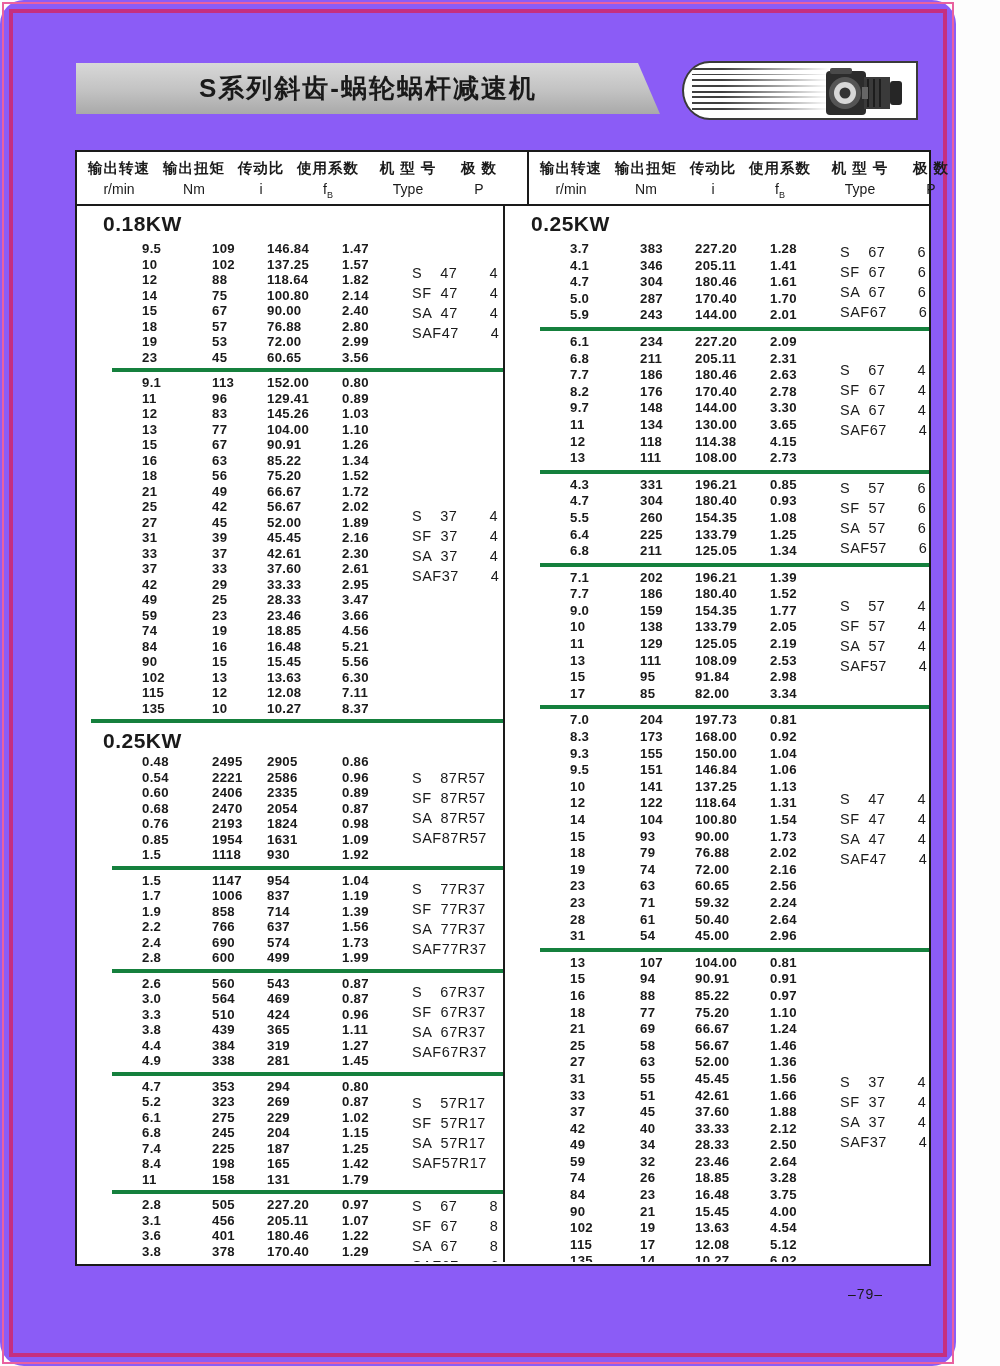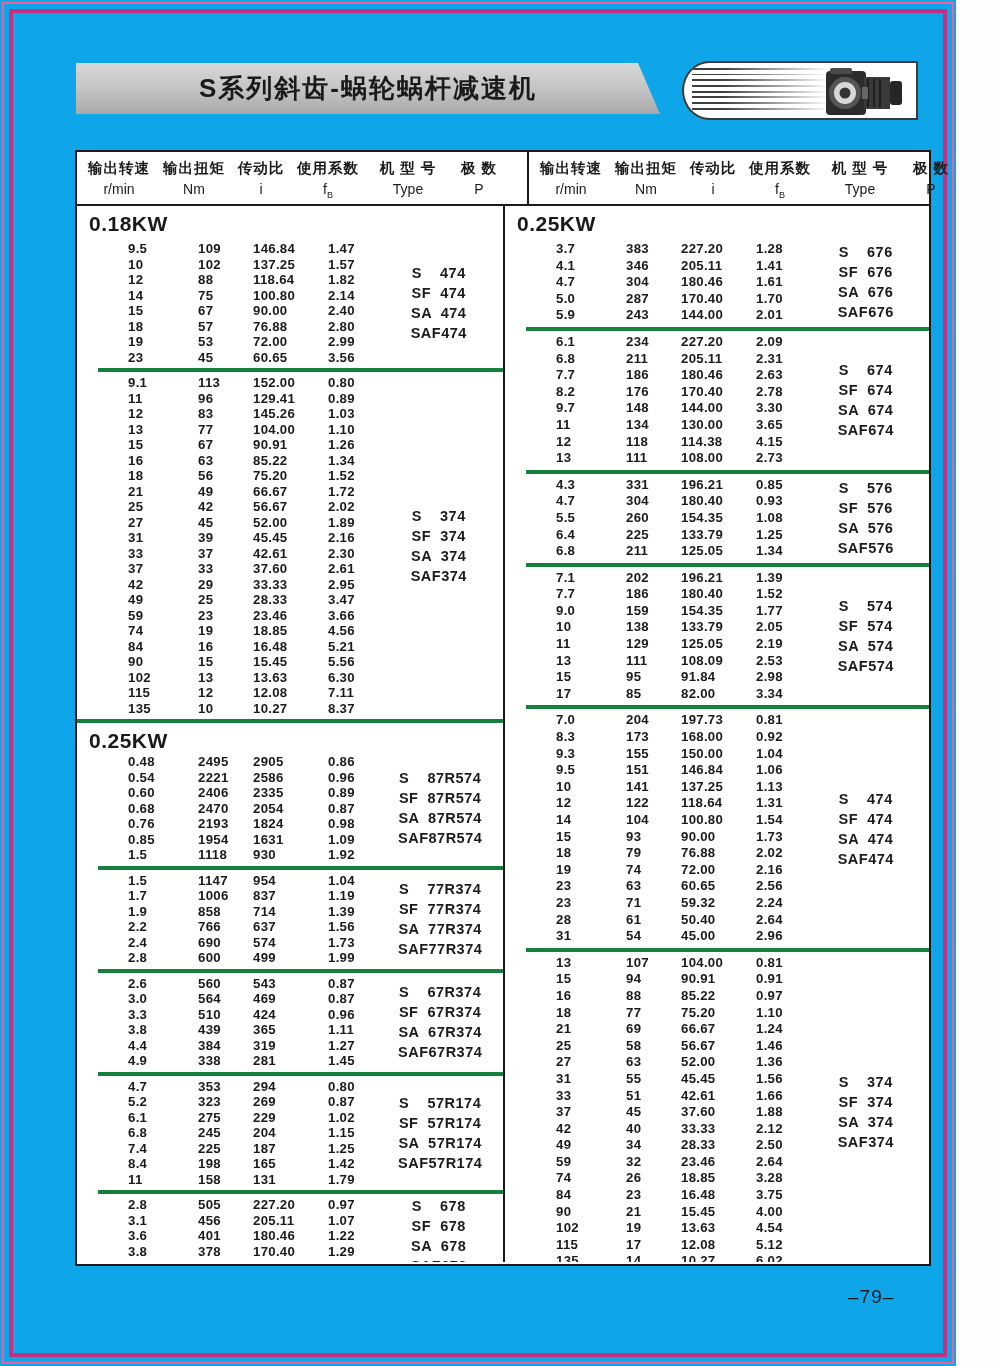--- a/index.html
+++ b/index.html
@@ -1,17 +1,17 @@
 <!DOCTYPE html>
 <html><head>
 <meta charset="utf-8">
 <style>
   * { margin:0; padding:0; box-sizing:border-box; }
   html,body { width:1000px; height:1366px; background:#fdfdfd; font-family:"Liberation Sans", sans-serif; color:#1a1a1a; overflow:hidden; }
-  .page { position:relative; width:956px; height:1366px; background:#0ea5e9; }
+  .page { position:relative; width:956px; height:1366px; background:#8b5cf6;border-radius:24px; }
   .frame-outer { position:absolute; inset:2px; border:2px solid #e9619f; pointer-events:none; }
   .frame-inner { position:absolute; inset:9px; border:4px solid #c52f80; pointer-events:none; }
 
   
   .banner { position:absolute; left:76px; top:63px; width:584px; height:51px;
     background:linear-gradient(180deg,#d8d8d8 0%,#c2c2c2 55%,#a9a9a9 100%);
     clip-path:polygon(0 0, calc(100% - 22px) 0, 100% 100%, 0 100%);
     display:flex; align-items:center; justify-content:center; }
   .banner span { font-size:26px; font-weight:700; letter-spacing:2px; }
   .linesbox { position:absolute; left:682px; top:61px; width:236px; height:59px; background:#fff;
@@ -25,36 +25,36 @@
   
   .spec-table { position:absolute; left:75px; top:150px; width:856px; height:1116px; border:2px solid #1a1a1a; background:#fff; }
   .thead { height:54px; display:flex; border-bottom:2px solid #1a1a1a;gap:24px; }
   .thcol { width:426px; display:grid; grid-template-columns:84px 66px 68px 66px 94px 48px; align-content:center; }
   .thcol + .thcol { border-left:2px solid #1a1a1a; }
   .hcell { text-align:center; }
   .hcn { font-size:14.5px; font-weight:700; height:24px; line-height:26px; letter-spacing:1px; white-space:pre; }
   .hen { font-size:14px; font-weight:400; height:22px; line-height:20px; }
   .hen sub { font-size:9px; }
   .tbody { display:flex; height:1056px; overflow:hidden; }
-  .tcol { width:426px; overflow:hidden; }
+  .tcol { width:426px; overflow:hidden;padding-left:14px; }
   .tcol + .tcol { border-left:2px solid #1a1a1a; }
   #col-left { --rh:15.5px; }
   #col-right { --rh:16.6px; }
 
   .power { height:32px; line-height:36px; padding-left:12px; font-size:21px; font-weight:700; letter-spacing:0.5px; }
   .power.sep, .block.sep { border-top:4px solid #15803d; }
   .block { display:flex; align-items:center; padding:3px 0;margin-left:21px; }
   .nums { flex:0 0 300px; padding-left:30px; }
   .nrow { display:grid; grid-template-columns:70px 55px 75px 70px; height:var(--rh); line-height:var(--rh); font-size:13.2px; font-weight:700; letter-spacing:0.3px; }
   .types { flex:1; display:flex; flex-direction:column; justify-content:center; padding-right:24px; gap:2px; }
-  .trow { display:flex; justify-content:center; height:18px; line-height:18px; font-size:14.5px; font-weight:700; }
+  .trow { display:flex; justify-content:flex-start; height:18px; line-height:18px; font-size:14.5px; font-weight:400;gap:32px; }
   .tname { white-space:pre; letter-spacing:0.5px; }
   .tp { letter-spacing:0; }
 
-  .pageno { position:absolute; left:848px; top:1286px; font-size:19px; font-weight:400; letter-spacing:1px; }
+  .pageno { position:absolute; left:848px; top:1286px; font-size:14px; font-weight:400; letter-spacing:1px; }
 </style>
 </head>
 <body>
 
 <div class="page">
   <div class="frame-outer"></div>
   <div class="frame-inner"></div>
 
   <div class="banner">
     <span>S系列斜齿-蜗轮蜗杆减速机</span>

